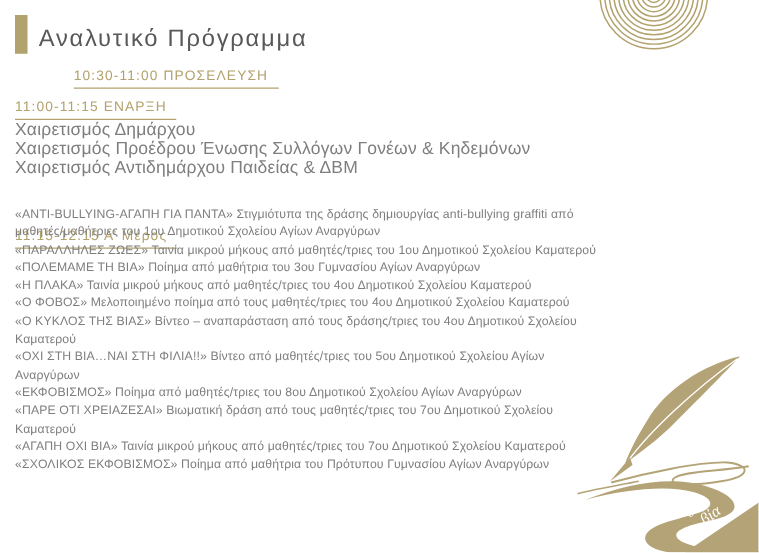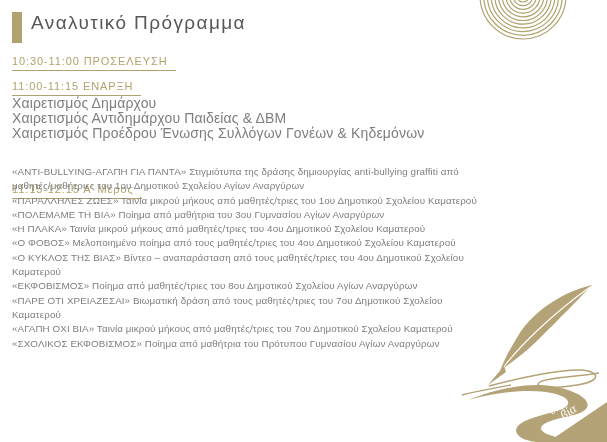--- a/index.html
+++ b/index.html
@@ -2,32 +2,32 @@
 <html><head>
 <meta charset="utf-8">
 <style>
   html,body { margin:0; padding:0; background:#ffffff; }
   .page {
     position:relative; width:607px; height:442px; background:#ffffff;
     overflow:hidden; font-family:"Liberation Sans", sans-serif;
   }
 
   
-  .title-row { position:absolute; left:12px; top:12px; display:flex; align-items:flex-start; }
+  .title-row { position:absolute; left:12px; top:12px; display:flex; align-items:flex-end; }
   .accent-bar { width:10px; height:31px; background:#b2a26d; margin-right:9px; }
   .page-title { font-size:19px; font-weight:400; color:#57585a; letter-spacing:1.4px; margin:0; white-space:nowrap; }
 
   
   .session-heading {
     position:absolute; left:12px; margin:0;
     color:#b2a26d; font-size:11px; font-weight:400; letter-spacing:0.9px;
     display:inline-block; padding:0 8px 3px 0;
     border-bottom:1px solid #b2a26d; white-space:nowrap;
   }
-  #heading-1 { top:55px; }
+  #heading-1 { top:55px;margin-left:47px; }
   #heading-2 { top:80px; }
   #heading-3 { top:147px;margin-top:36px; }
 
   
   .greetings { position:absolute; left:12px; top:96px; }
   .greetings p { margin:0; color:#7e7e7e; font-size:14px; line-height:15.2px; letter-spacing:0.15px; }
 
   .program { position:absolute; left:12px; top:165px; width:472px; }
   .program p { margin:0; color:#7e7e7e; font-size:9.8px; line-height:14.3px; letter-spacing:0.1px; }
 
@@ -99,32 +99,33 @@
   <div class="title-row">
     <span class="accent-bar"></span>
     <h1 class="page-title">Αναλυτικό Πρόγραμμα</h1>
   </div>
 
   <h2 class="session-heading" id="heading-1">10:30-11:00 ΠΡΟΣΕΛΕΥΣΗ</h2>
   <h2 class="session-heading" id="heading-2">11:00-11:15 ΕΝΑΡΞΗ</h2>
 
   <div class="greetings">
     <p>Χαιρετισμός Δημάρχου</p>
+    <p>Χαιρετισμός Προέδρου Ένωσης Συλλόγων Γονέων &amp; Κηδεμόνων</p>
     <p>Χαιρετισμός Αντιδημάρχου Παιδείας &amp; ΔΒΜ</p>
-    <p>Χαιρετισμός Προέδρου Ένωσης Συλλόγων Γονέων &amp; Κηδεμόνων</p>
   </div>
 
   <h2 class="session-heading" id="heading-3">11:15-12:15 Α’ Μέρος</h2>
 
   <div class="program">
     <p>«ANTI-BULLYING-ΑΓΑΠΗ ΓΙΑ ΠΑΝΤΑ» Στιγμιότυπα της δράσης δημιουργίας anti-bullying graffiti από μαθητές/μαθήτριες του 1ου Δημοτικού Σχολείου Αγίων Αναργύρων</p>
     <p>«ΠΑΡΑΛΛΗΛΕΣ ΖΩΕΣ» Ταινία μικρού μήκους από μαθητές/τριες του 1ου  Δημοτικού Σχολείου Καματερού</p>
     <p>«ΠΟΛΕΜΑΜΕ ΤΗ ΒΙΑ»  Ποίημα από μαθήτρια του 3ου Γυμνασίου Αγίων Αναργύρων</p>
     <p>«Η ΠΛΑΚΑ» Ταινία μικρού μήκους από μαθητές/τριες του 4ου  Δημοτικού Σχολείου Καματερού</p>
     <p>«Ο ΦΟΒΟΣ» Μελοποιημένο ποίημα από τους μαθητές/τριες  του 4ου Δημοτικού Σχολείου Καματερού</p>
-    <p>«Ο ΚΥΚΛΟΣ ΤΗΣ ΒΙΑΣ» Βίντεο – αναπαράσταση από τους μαθητές/τριες  του 4ου Δημοτικού Σχολείου Καματερού</p>
+    <p>«Ο ΚΥΚΛΟΣ ΤΗΣ ΒΙΑΣ» Βίντεο – αναπαράσταση από τους δράσης/τριες  του 4ου Δημοτικού Σχολείου Καματερού</p>
+    <p>«ΟΧΙ ΣΤΗ ΒΙΑ…ΝΑΙ ΣΤΗ ΦΙΛΙΑ!!» Βίντεο από μαθητές/τριες του 5ου Δημοτικού Σχολείου Αγίων Αναργύρων</p>
     <p>«ΕΚΦΟΒΙΣΜΟΣ» Ποίημα από μαθητές/τριες του 8ου Δημοτικού Σχολείου Αγίων Αναργύρων</p>
     <p>«ΠΑΡΕ ΟΤΙ ΧΡΕΙΑΖΕΣΑΙ» Βιωματική δράση από τους μαθητές/τριες του 7ου  Δημοτικού Σχολείου Καματερού</p>
     <p>«ΑΓΑΠΗ ΟΧΙ ΒΙΑ» Ταινία μικρού μήκους από μαθητές/τριες του 7ου Δημοτικού Σχολείου Καματερού</p>
     <p>«ΣΧΟΛΙΚΟΣ ΕΚΦΟΒΙΣΜΟΣ» Ποίημα από μαθήτρια του Πρότυπου Γυμνασίου Αγίων Αναργύρων</p>
   </div>
 
 </div>
 
 </body></html>

